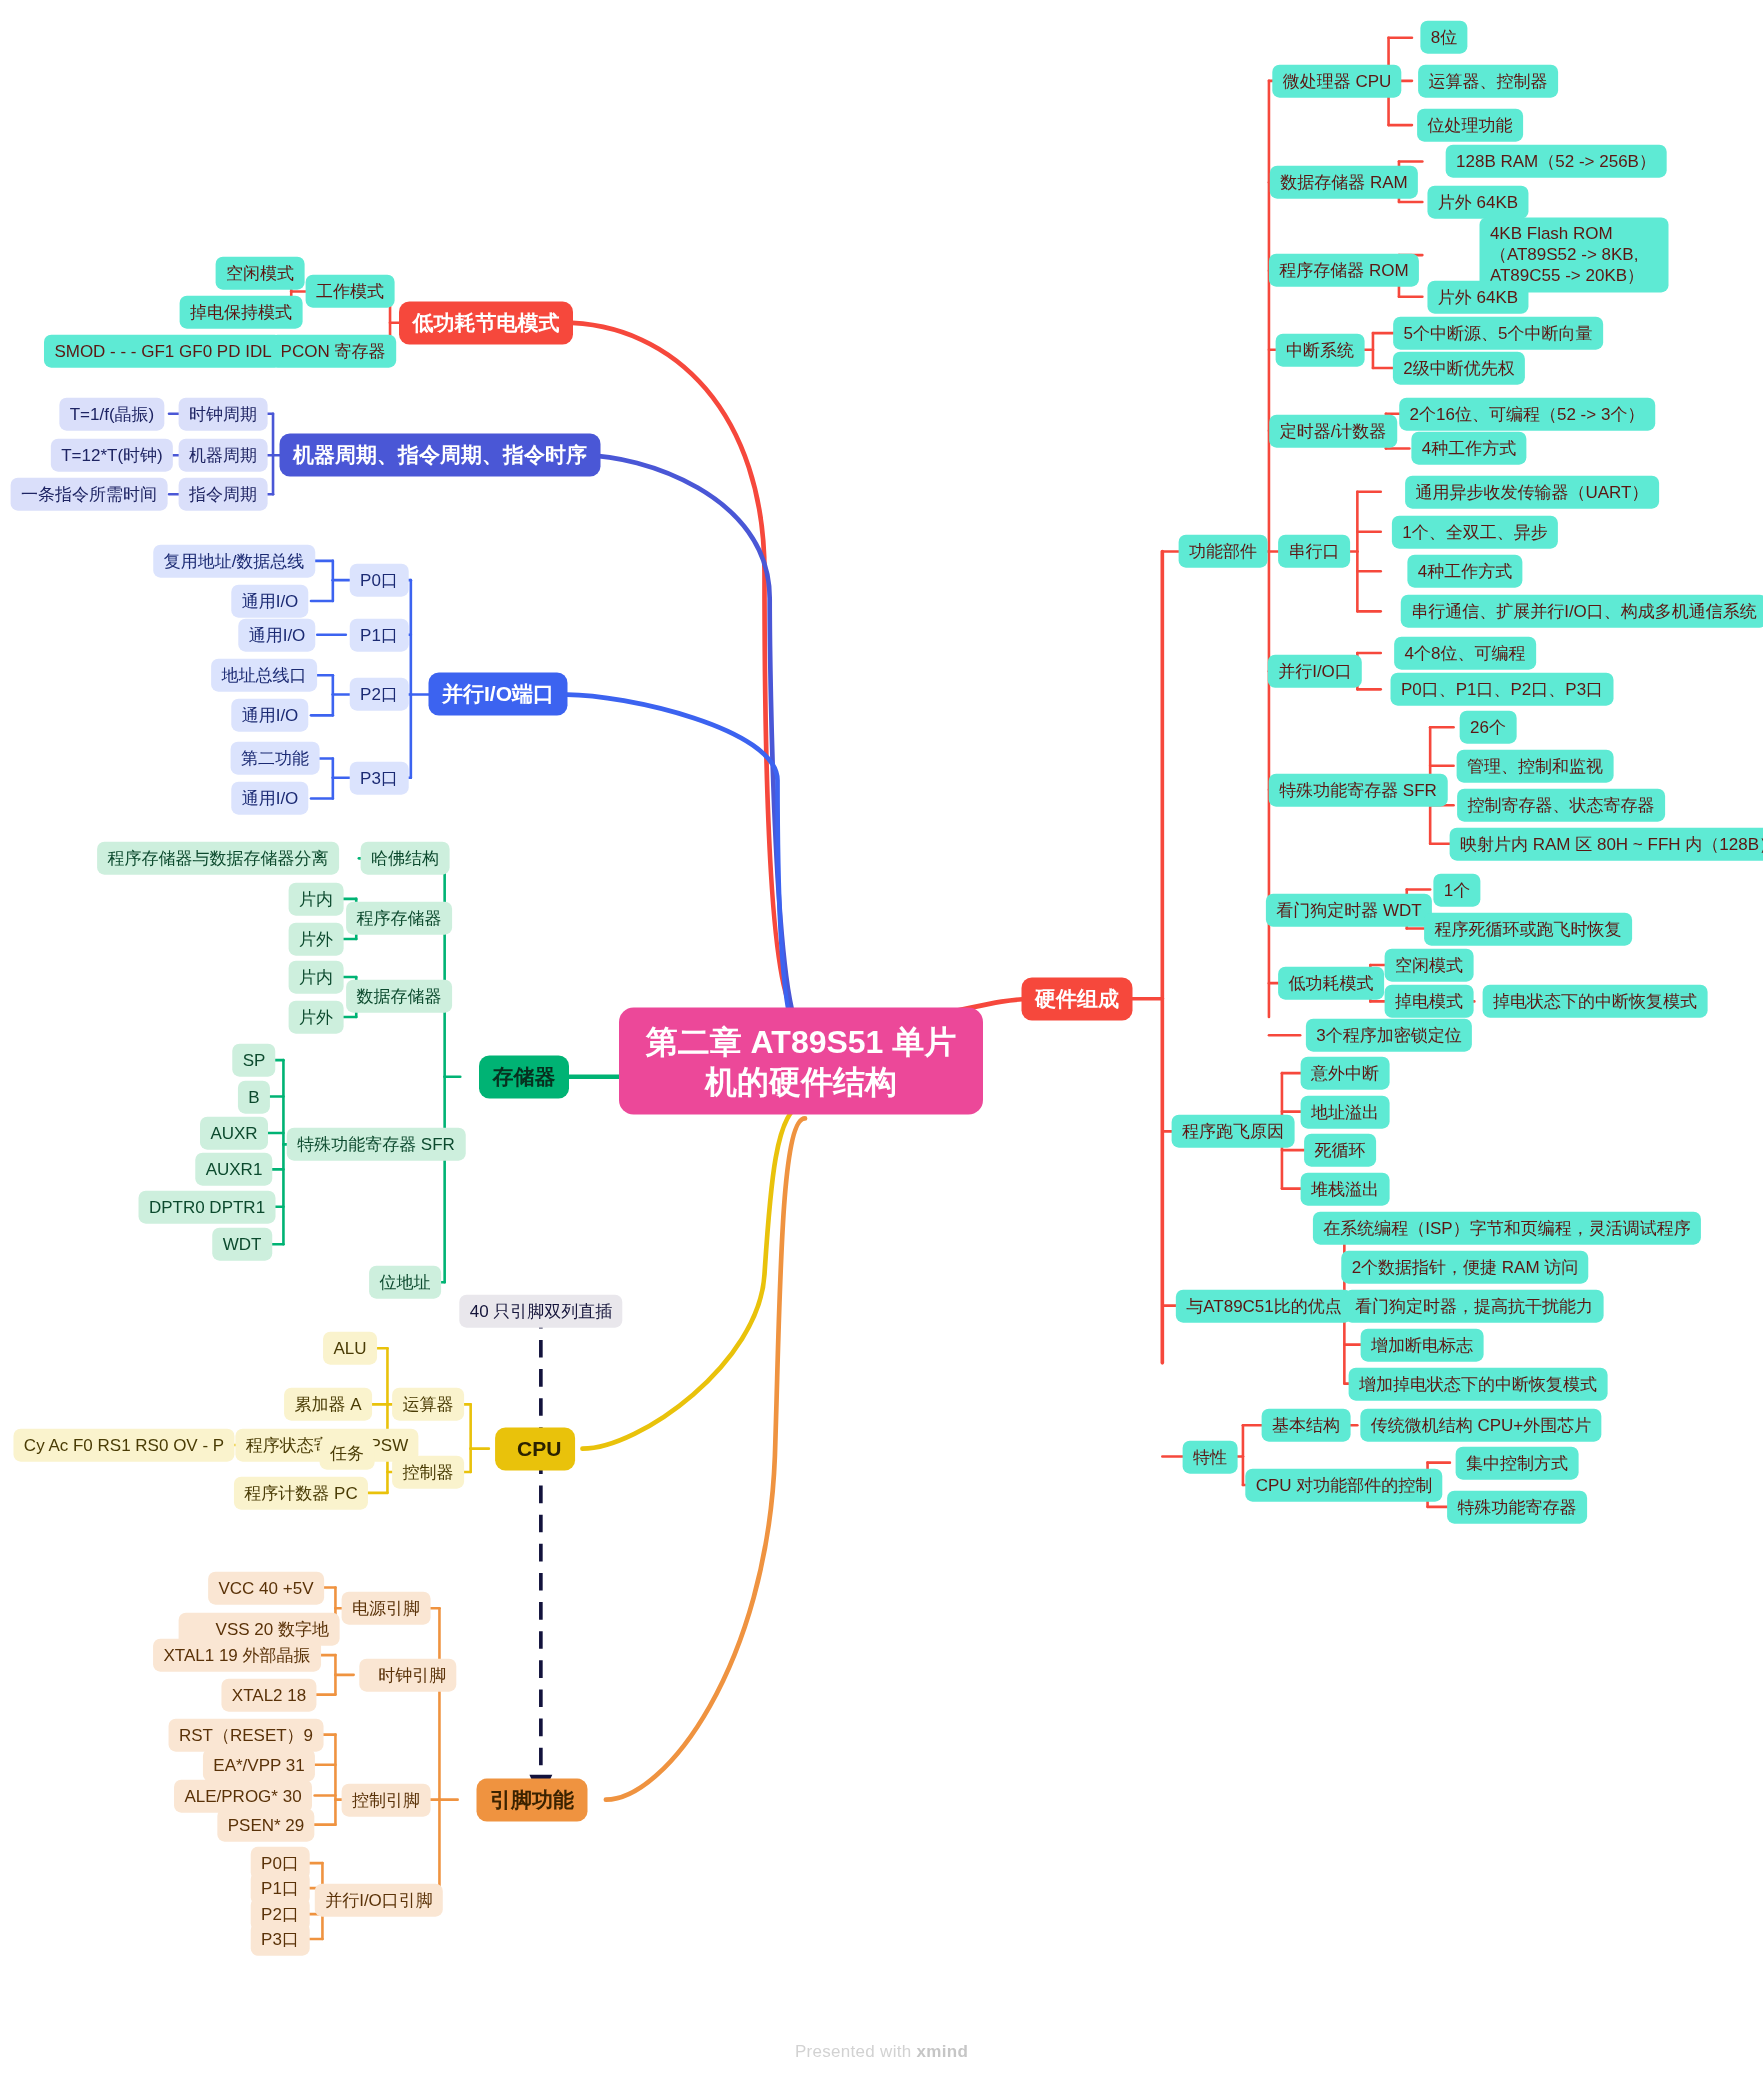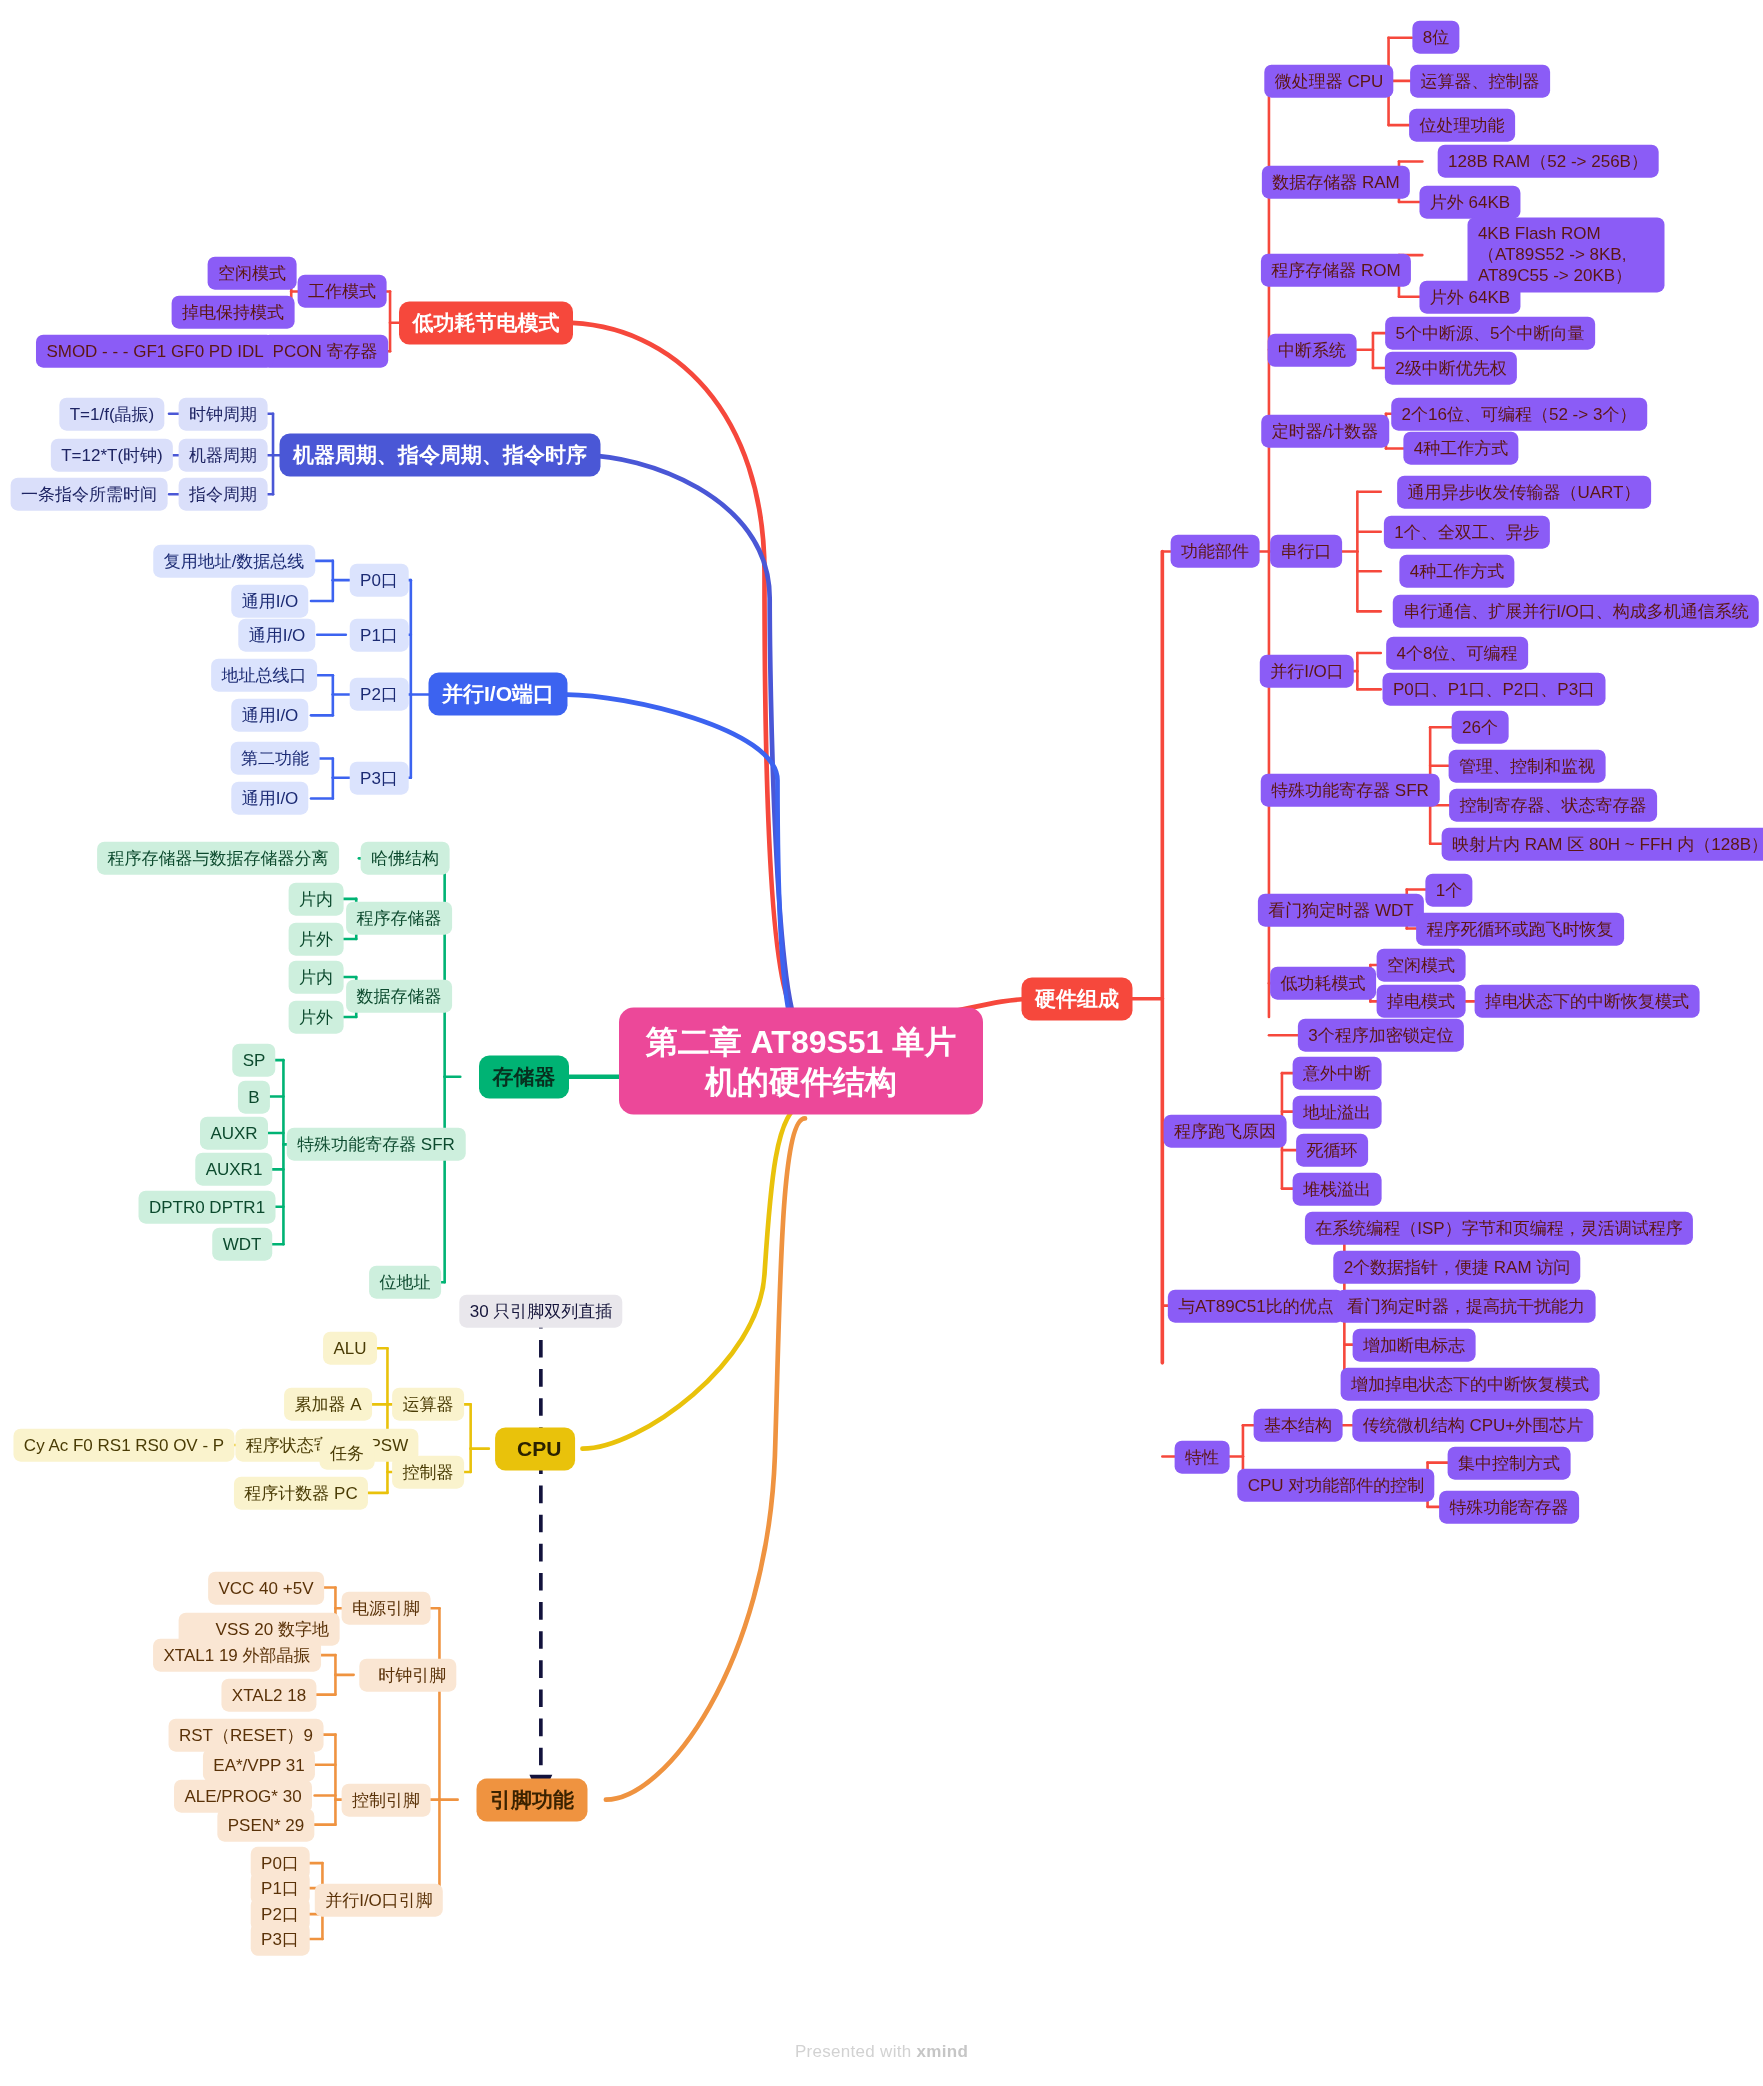--- a/index.html
+++ b/index.html
@@ -24,21 +24,21 @@
   
   .main{color:#ffffff;font-size:21px;font-weight:700;padding:8.3px 13.5px;border-radius:10.4px;}
   .main.red{background:#f6483c;}
   .main.blue{background:#4a57d6;}
   .main.blue2{background:#3c63f0;}
   .main.green{background:#00b374;color:#07301f;}
   .main.yellow{background:#e9c20b;color:#2b2200;padding-left:22px;}
   .main.orange{background:#ef9340;color:#3a2200;}
   
   .sub{font-size:17px;padding:5.7px 10.4px;border-radius:7.3px;}
-  .sub.red{background:#8b5cf6;color:#5c1713;}
+  .sub.red{background:#5eead4;color:#5c1713;margin-left:8px;}
   .sub.blue{background:#dadffa;color:#1e2463;}
   .sub.blue2{background:#dbe3fd;color:#1b2a73;}
   .sub.green{background:#cdefdd;color:#0c4a2e;}
   .sub.yellow{background:#faf3cd;color:#4a3c05;}
   .sub.orange{background:#fae6d3;color:#5a3208;}
   .sub.grey{background:#e9e7ec;color:#14143a;}
   .sub.two{white-space:pre-line;text-align:left;justify-content:flex-start;}
   .footer{
     position:absolute;left:50%;top:2052px;transform:translate(-50%,-50%);
     color:#d2d2d2;font-size:17px;letter-spacing:0.3px;
@@ -446,21 +446,21 @@
 <div class="node sub green" style="left:316px;top:1017px;">片外</div>
 <div class="node sub green" style="left:376px;top:1144px;">特殊功能寄存器 SFR</div>
 <div class="node sub green" style="left:254px;top:1060px;">SP</div>
 <div class="node sub green" style="left:254px;top:1097px;">B</div>
 <div class="node sub green" style="left:234px;top:1133px;">AUXR</div>
 <div class="node sub green" style="left:234px;top:1169px;">AUXR1</div>
 <div class="node sub green" style="left:207px;top:1207px;">DPTR0 DPTR1</div>
 <div class="node sub green" style="left:242px;top:1244px;">WDT</div>
 <div class="node sub green" style="left:405px;top:1282px;">位地址</div>
 
-<div class="node sub grey" style="left:541px;top:1311px;">30 只引脚双列直插</div>
+<div class="node sub grey" style="left:541px;top:1311px;">40 只引脚双列直插</div>
 
 <div class="node sub yellow" style="left:428px;top:1404px;">运算器</div>
 <div class="node sub yellow" style="left:350px;top:1348px;">ALU</div>
 <div class="node sub yellow" style="left:328px;top:1404px;">累加器 A</div>
 <div class="node sub yellow" style="left:327px;top:1445px;">程序状态寄存器 PSW</div>
 <div class="node sub yellow" style="left:124px;top:1445px;">Cy Ac F0 RS1 RS0 OV - P</div>
 <div class="node sub yellow" style="left:428px;top:1472px;">控制器</div>
 <div class="node sub yellow" style="left:347px;top:1453px;">任务</div>
 <div class="node sub yellow" style="left:301px;top:1493px;">程序计数器 PC</div>
 

